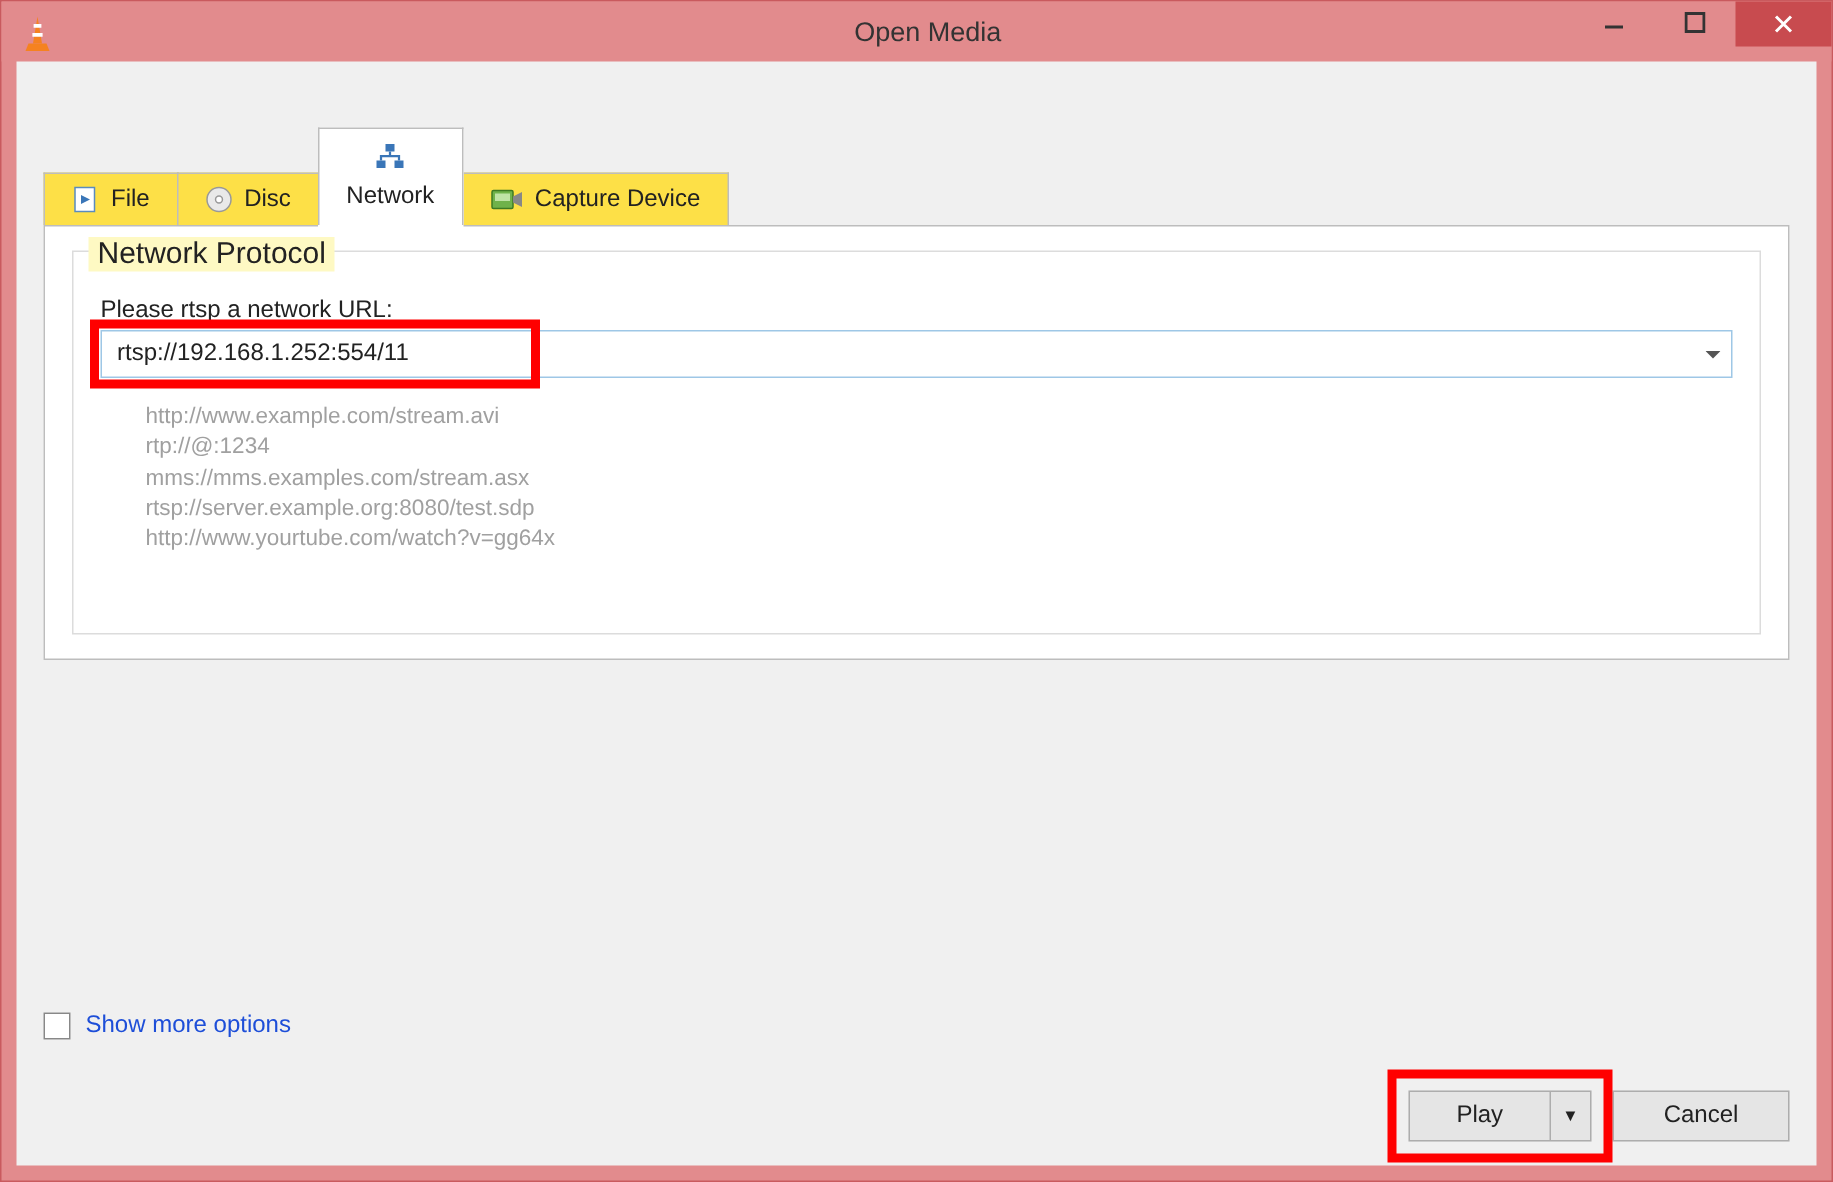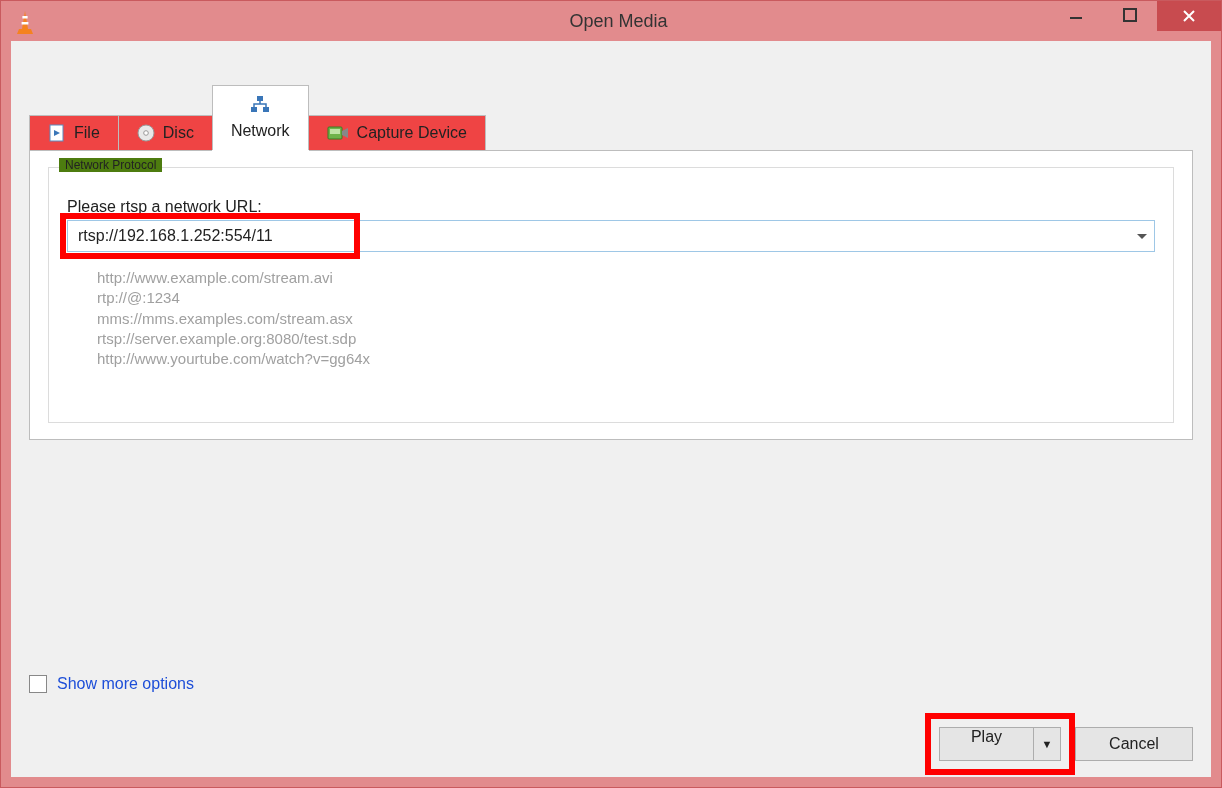--- a/index.html
+++ b/index.html
@@ -78,21 +78,21 @@
     display: flex;
     align-items: flex-end;
     padding: 30px 18px 0 18px;
     gap: 0;
   }
   .tab {
     display: flex;
     align-items: center;
     gap: 8px;
     padding: 8px 18px;
-    background: #ef4444;
+    background: #fde047;
     border: 1px solid #bdbdbd;
     border-bottom: none;
     color: #222;
     font-size: 16px;
     margin-right: -1px;
     position: relative;
     margin-top: 44px;
   }
   .tab.active {
     background: #ffffff;
@@ -120,23 +120,23 @@
     position: relative;
     border: 1px solid #dcdcdc;
     padding: 30px 18px 18px 18px;
     height: 256px;
     box-sizing: border-box;
   }
   .legend {
     position: absolute;
     top: -10px;
     left: 10px;
-    background: #4d7c0f;
+    background: #fef9c3;
     padding: 0 6px;
-    font-size: 12px;
+    font-size: 20px;
     color: #222;
   }
   .field-label {
     font-size: 16px;
     color: #222;
     margin-bottom: 4px;
   }
   .combo {
     display: flex;
     border: 1px solid #9ec7e6;
@@ -216,21 +216,21 @@
     color: #222;
     box-sizing: border-box;
   }
   .btn.split {
     padding: 0;
     min-width: 122px;
   }
   .btn.split .main {
     flex: 1;
     display: flex;
-    align-items: flex-start;
+    align-items: center;
     justify-content: center;
     border-right: 1px solid #adadad;
     height: 100%;
   }
   .btn.split .caret {
     width: 26px;
     display: flex;
     align-items: center;
     justify-content: center;
     font-size: 11px;

